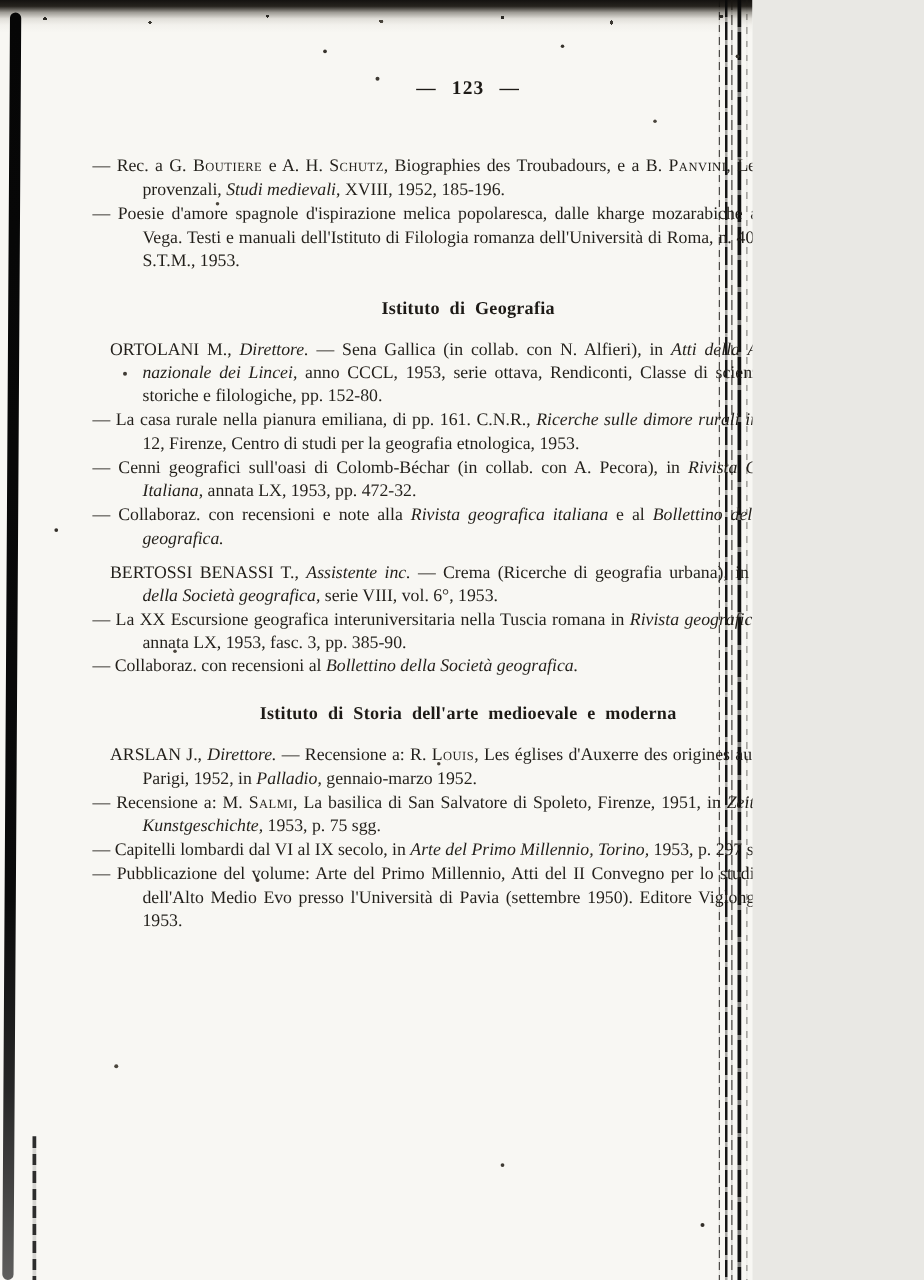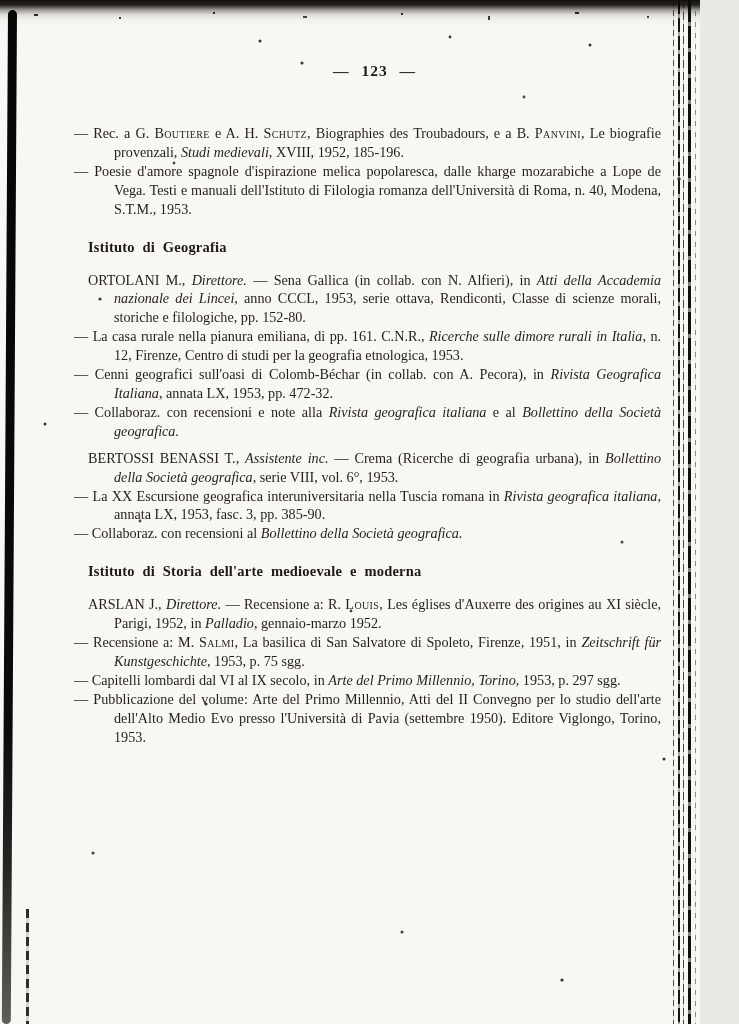--- a/index.html
+++ b/index.html
@@ -3,21 +3,21 @@
 <meta charset="utf-8">
 <style>
   :root{
     --paper:#f8f7f3;
     --ink:#221f1a;
     --edge:#0b0b0b;
   }
   html,body{margin:0;padding:0;}
   body{width:739px;height:1024px;background:#e9e8e4;font-family:"Liberation Serif", serif;}
   .page{
-    position:relative;width:700px;height:1024px;background:var(--paper);
+    position:relative;width:602px;height:1024px;background:var(--paper);
     overflow:hidden;color:var(--ink);
   }
   
   .scan-top{
     position:absolute;top:0;left:0;width:100%;height:26px;pointer-events:none;
     background:
       radial-gradient(3px 2px at 36px 15px, #2a2824 60%, transparent 61%),
       radial-gradient(2px 2px at 120px 18px, #3a3731 60%, transparent 61%),
       radial-gradient(2px 2px at 214px 13px, #2a2824 60%, transparent 61%),
       radial-gradient(3px 2px at 305px 17px, #47423a 60%, transparent 61%),
@@ -56,21 +56,21 @@
   
   .content{
     position:absolute;left:0;top:62px;width:739px;box-sizing:border-box;
     padding:0 78px 0 88px;
   }
   .pageno{
     text-align:center;font-size:15.5px;font-weight:bold;letter-spacing:1px;word-spacing:7px;
     margin:0 0 44px 0;color:#1d1a16;
   }
   .heading{
-    font-weight:bold;font-size:14.5px;word-spacing:4px;letter-spacing:.2px;
+    text-align:center;font-weight:bold;font-size:14.5px;word-spacing:4px;letter-spacing:.2px;
     margin:20px 0 15px 0;color:#1d1a16;
   }
   p.entry{
     margin:0;font-size:14.2px;line-height:18.9px;text-align:justify;
     padding-left:26px;text-indent:-26px;color:var(--ink);
   }
   p.entry.dash{text-indent:-40px;}
   p.entry.gap{margin-top:8px;}
   .sc{font-variant:small-caps;letter-spacing:.4px;}
   .it{font-style:italic;}

